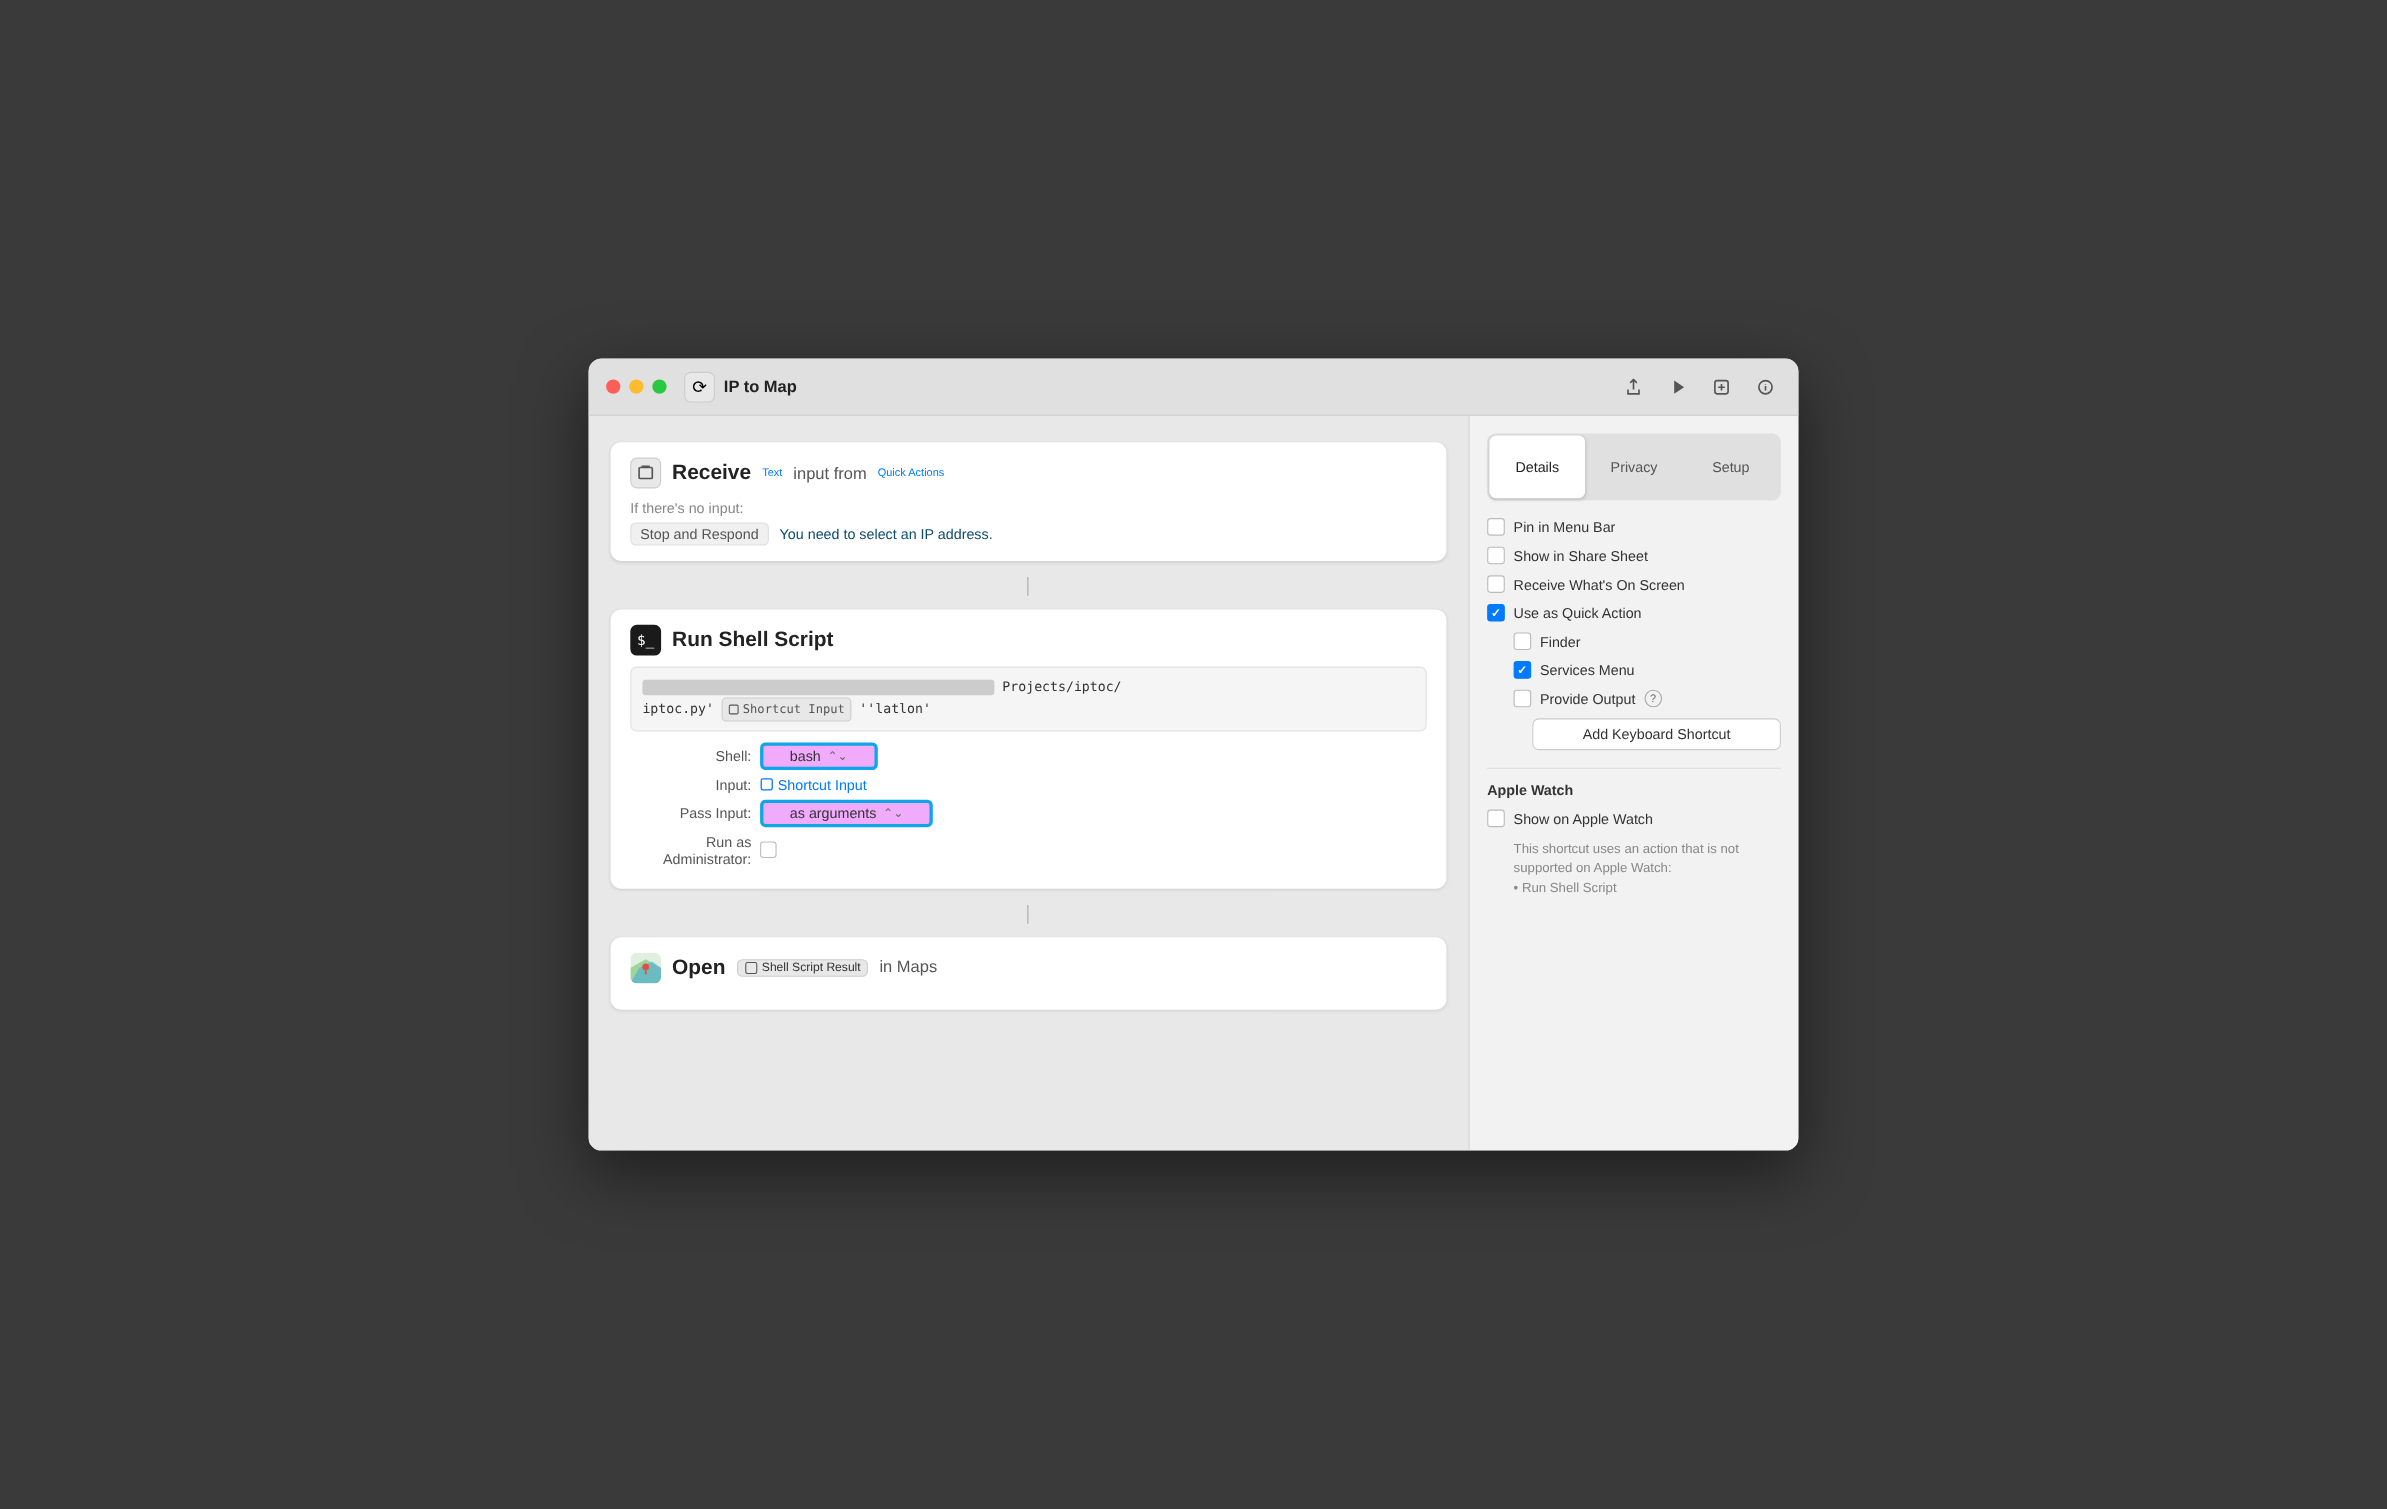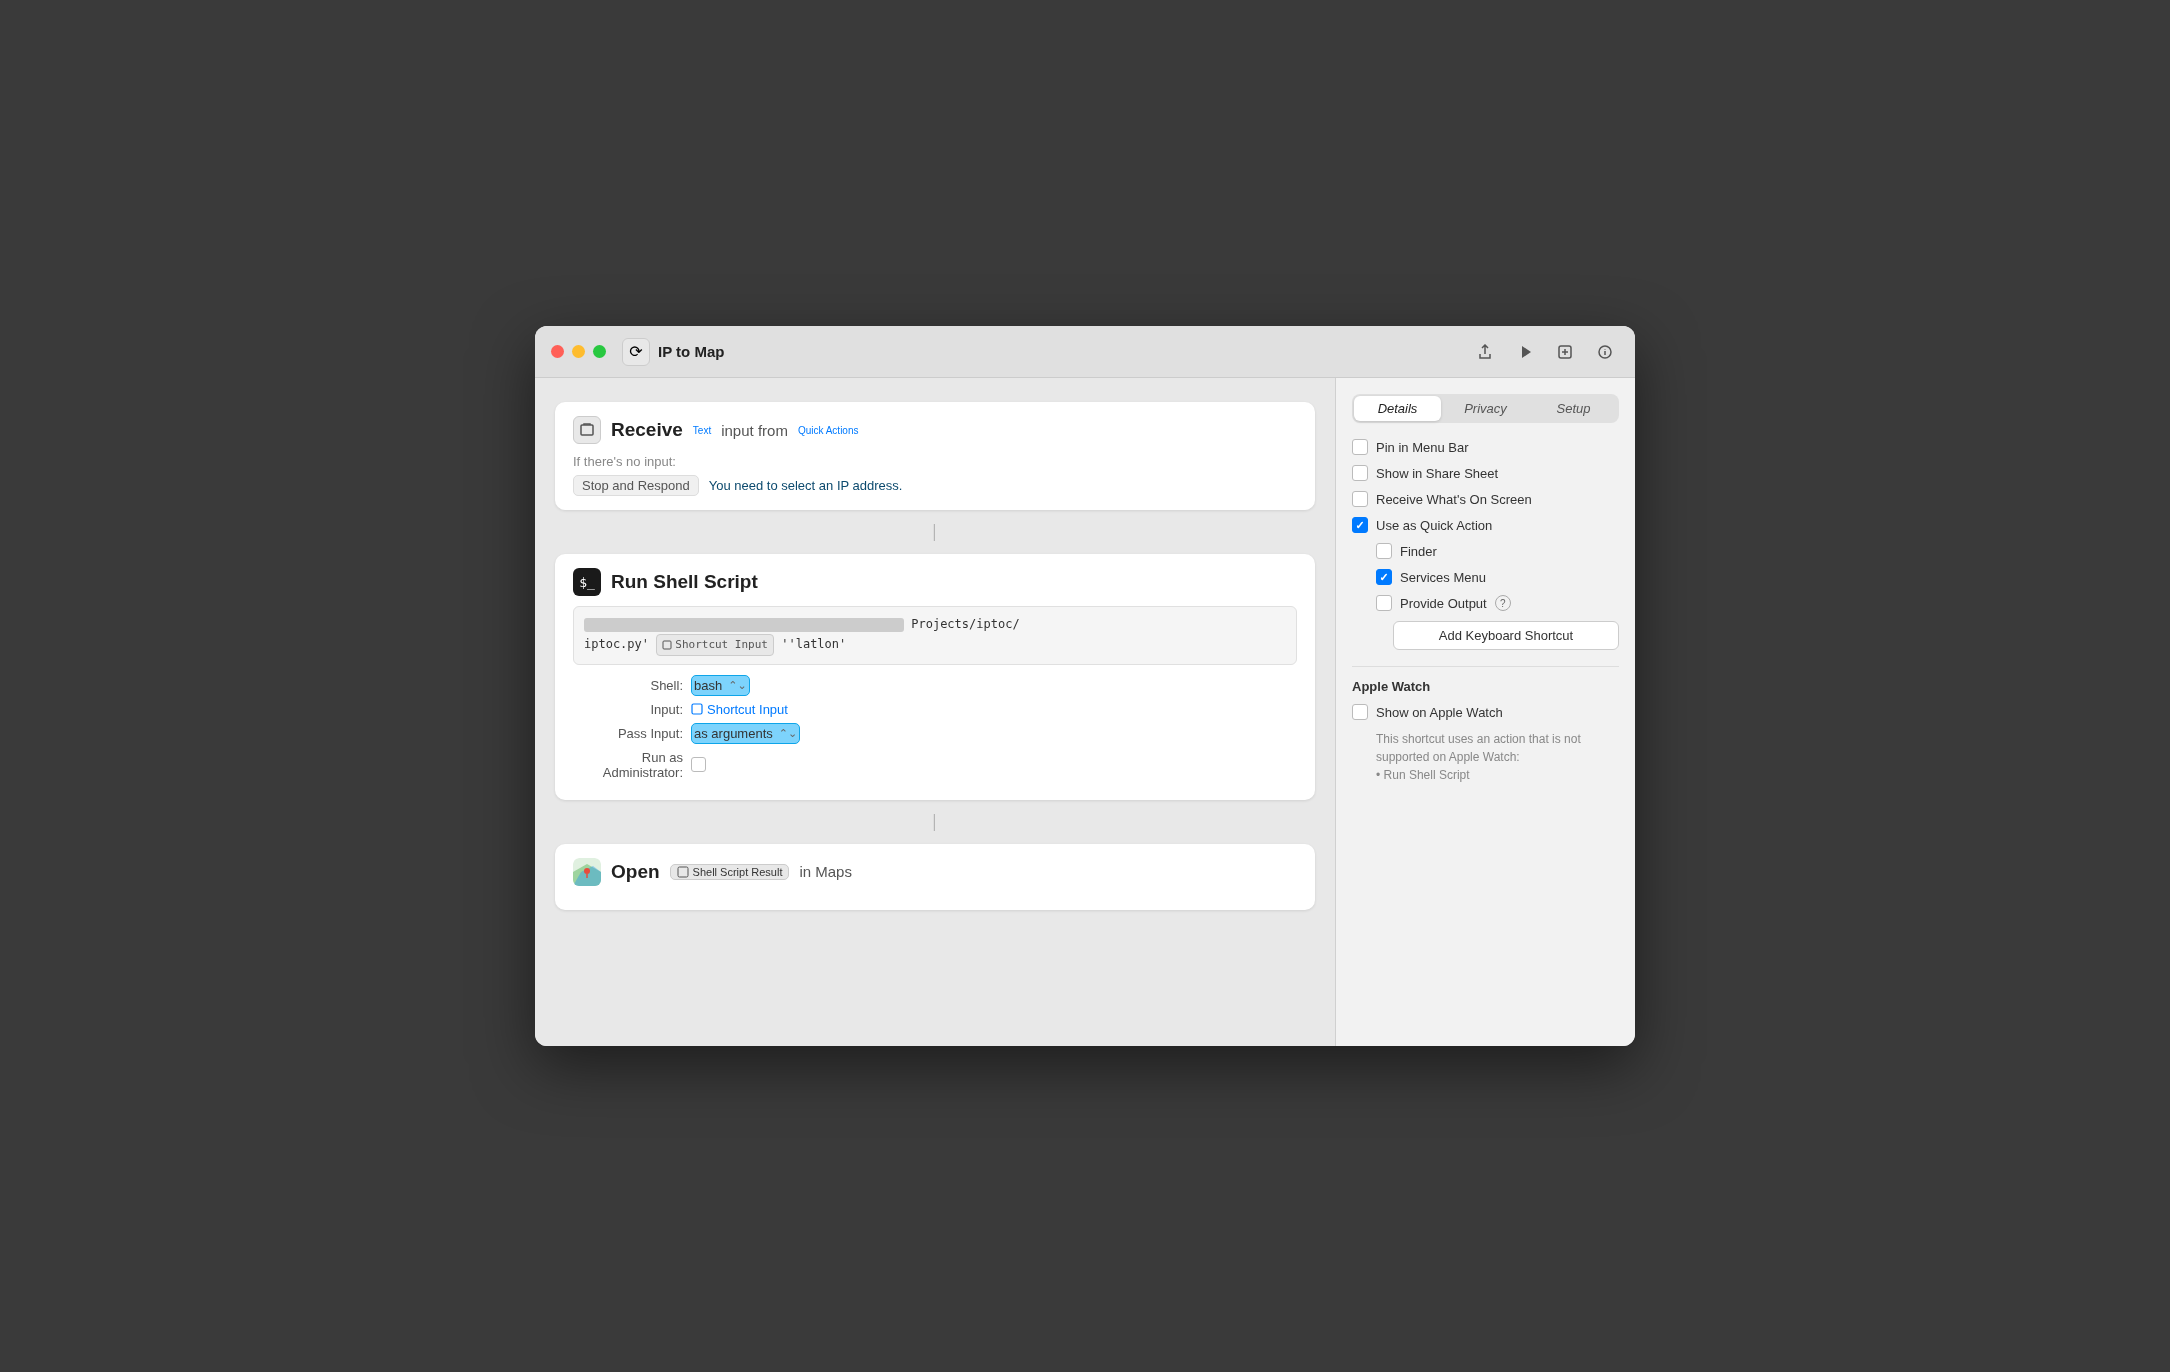--- a/index.html
+++ b/index.html
@@ -214,24 +214,24 @@
     .field-label {
       font-size: 13px;
       color: #555;
       width: 110px;
       text-align: right;
       flex-shrink: 0;
     }
     .field-select {
       display: flex;
       align-items: center;
-      background: #7dd3fc;
-      border: 1px solid #0ea5e9;
+      background: #f0abfc;
+      border: 3px solid #0ea5e9;
       border-radius: 5px;
-      padding: 2px 2px;
+      padding: 2px 24px;
       font-size: 13px;
       color: #333;
       gap: 6px;
       cursor: pointer;
     }
     .field-select-arrow {
       font-size: 11px;
       color: #666;
     }
     .shortcut-input-field {
@@ -262,26 +262,25 @@
       display: flex;
       background: #e0e0e0;
       border-radius: 8px;
       padding: 2px;
       margin-bottom: 16px;
       gap: 1px;
     }
     .sidebar-tab {
       flex: 1;
       text-align: center;
-      padding: 5px 0;
+      padding: 21px 0;
       font-size: 13px;
       border-radius: 6px;
       cursor: pointer;
       color: #555;
-      font-style: italic;
     }
     .sidebar-tab.active {
       background: white;
       color: #222;
       box-shadow: 0 1px 3px rgba(0,0,0,0.15);
       font-weight: 500;
     }
     .checkbox-row {
       display: flex;
       align-items: center;

